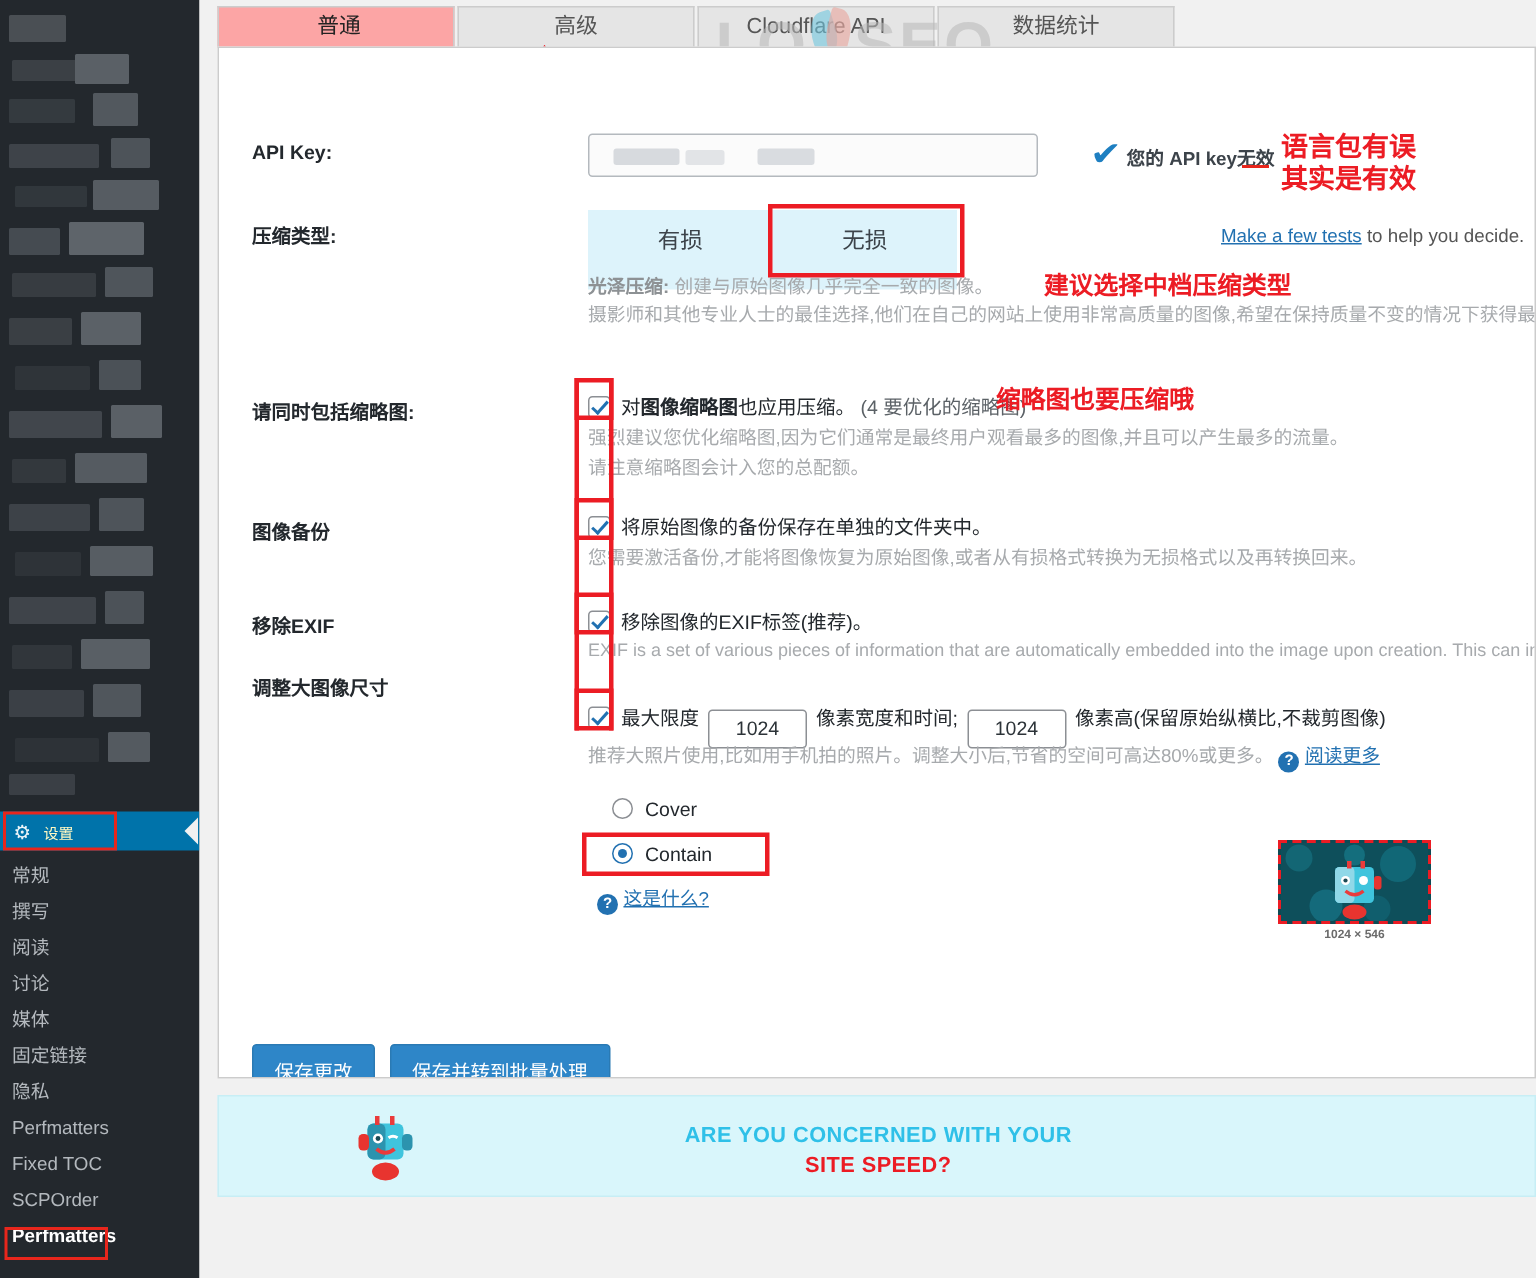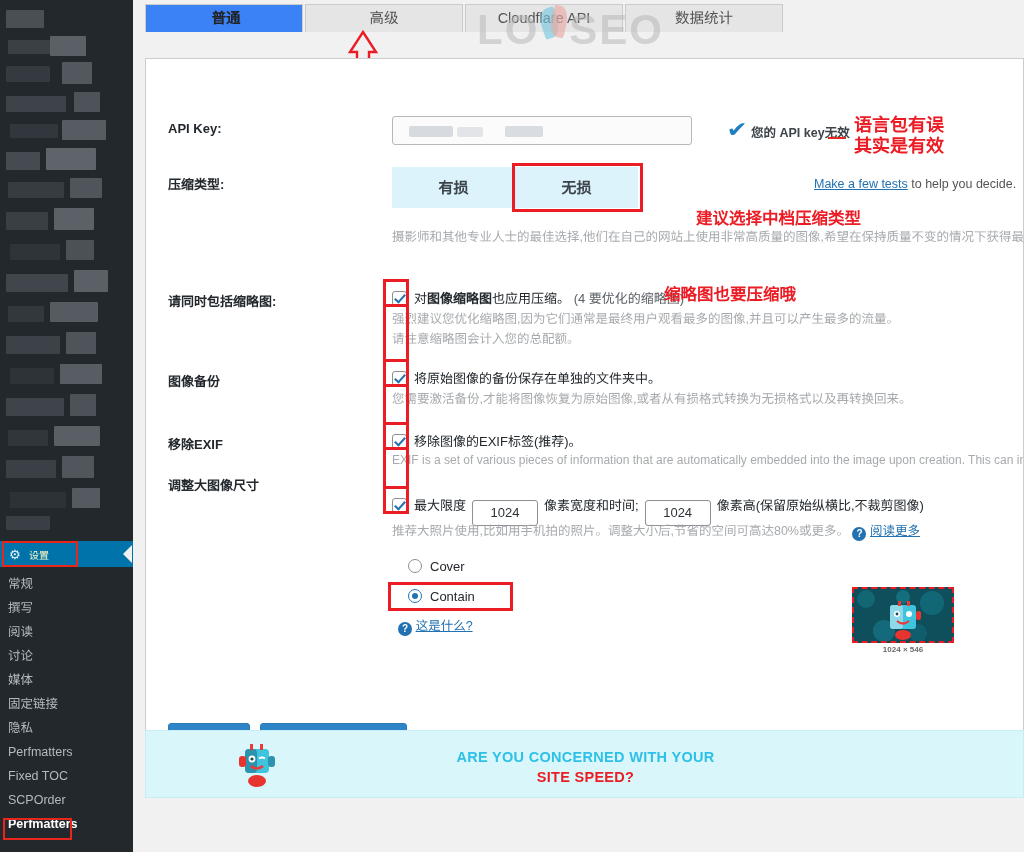--- a/index.html
+++ b/index.html
@@ -84,24 +84,24 @@
     text-align: center;
     font-size: 14.5px;
     color: #555;
     background: #e5e5e5;
     border: 1px solid #ccc;
     border-bottom: none;
     margin-right: 2px;
     white-space: nowrap;
   }
   .tab.active {
-    background: #3b82f6;
+    background: #fca5a5;
     color: #222;
     border-color: #ccc;
-    font-weight: bold;
+    font-weight: normal;
     padding-left: 14px;
   }
 
   
   .watermark {
     position: absolute; left: 344px; top: 6px;
     font-size: 42px; font-weight: bold;
     letter-spacing: 2px;
     color: #b9b9b9;
     opacity: .55;
@@ -123,21 +123,20 @@
     transform: rotate(14deg);
   }
 
   
   .panel {
     position: absolute; left: 12px; top: 31px;
     width: 879px; height: 688px;
     background: #fff;
     border: 1px solid #ccc;
     overflow: hidden;
-    margin-top: 27px;
   }
   .row-label {
     position: absolute; left: 22px;
     font-weight: bold; font-size: 13px; color: #23282d;
   }
 
   .desc { color: #a7aaad; font-size: 12.5px; line-height: 19px; white-space: nowrap; }
   .desc b { color: #8d9194; }
   .cb-label { font-size: 13px; color: #23282d; white-space: nowrap; }
   .cb-label b { font-weight: bold; }
@@ -180,23 +179,23 @@
   
   .red-arrow { position: absolute; left: 212px; top: 30px; }
 
   
   .seg {
     position: absolute; left: 246px; top: 108px;
     display: flex;
     height: 41px;
   }
   .seg-item {
-    width: 123px; height: 41px; line-height: 41px;
+    width: 123px; height: 53px; line-height: 41px;
     text-align: center;
-    font-size: 15px; font-weight: bold;
+    font-size: 15px; font-weight: normal;
     background: #ddf3fb;
     color: #3c434a;
   }
   .seg-item.sel { background: #1f7fb5; color: #fff; }
   .red-box-seg {
     position: absolute; left: 366px; top: 104px;
     width: 131px; height: 49px;
     border: 3px solid #ec1c24;
     pointer-events: none;
   }
@@ -424,20 +423,23 @@
 
       <div class="row-label" style="top:115px;text-align:right;">压缩类型:</div>
       <div class="seg">
         <div class="seg-item">有损</div>
         <div class="seg-item">无损</div>
       </div>
       <div class="red-box-seg"></div>
       <div class="maketests">
         <a href="#">Make a few tests</a><span> to help you decide.</span>
       </div>
+      <div class="desc" style="position:absolute;left:246px;top:150px;">
+        <b>光泽压缩:</b><span> 创建与原始图像几乎完全一致的图像。</span>
+      </div>
       <div class="desc" style="position:absolute;left:246px;top:169px;">摄影师和其他专业人士的最佳选择,他们在自己的网站上使用非常高质量的图像,希望在保持质量不变的情况下获得最佳压缩效果。</div>
 
       <div class="annot" style="left:550px;top:150px;font-size:16.5px;">建议选择中档压缩类型</div>
 
       <div class="row-label" style="top:232px;">请同时包括缩略图:</div>
       <div style="position:absolute;left:246px;top:229px;">
         <span class="cbx on"></span><span class="cb-label"><span>对</span><b>图像缩略图</b><span>也应用压缩。</span> <span class="dim">(4 要优化的缩略图)</span></span>
       </div>
       <div class="desc" style="position:absolute;left:246px;top:251px;">强烈建议您优化缩略图,因为它们通常是最终用户观看最多的图像,并且可以产生最多的流量。</div>
       <div class="desc" style="position:absolute;left:246px;top:271px;">请注意缩略图会计入您的总配额。</div>

